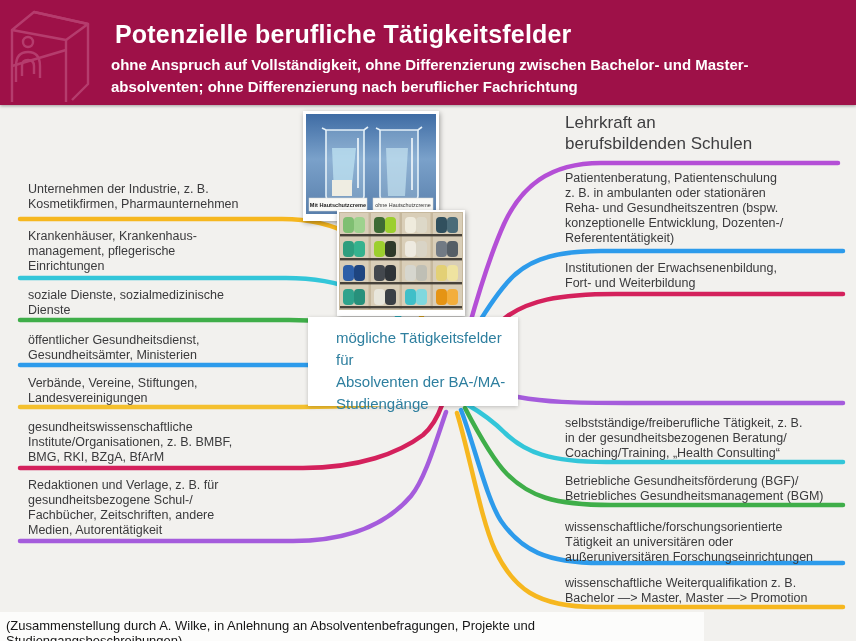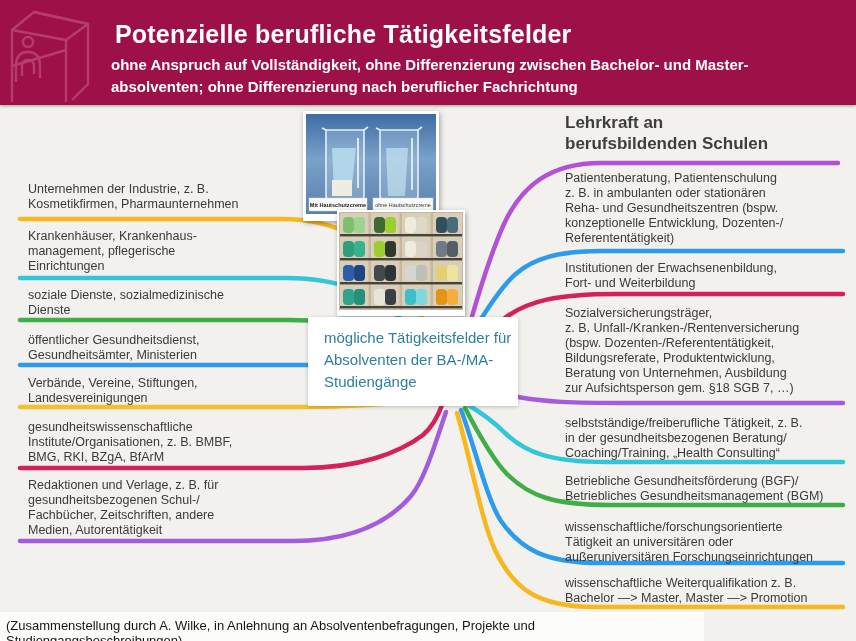--- a/index.html
+++ b/index.html
@@ -25,30 +25,30 @@
   .connectors{position:absolute;left:0;top:0;z-index:1;}
   
   .branch{
     position:absolute;color:#3A3A3C;font-size:12.5px;line-height:15px;
     white-space:pre-line;z-index:2;
   }
   .branch.left{left:28px;}
   .branch.right{left:565px;}
   .rheading{
     position:absolute;left:565px;top:112px;color:#3E3E40;
-    font-size:17px;font-weight:bold;line-height:21px;white-space:pre-line;z-index:2;
+    font-size:17px;font-weight:normal;line-height:21px;white-space:pre-line;z-index:2;
   }
   
   .photo{position:absolute;background:#fff;box-shadow:1px 2px 5px rgba(0,0,0,.35);z-index:3;}
   .photo.beakers{left:303px;top:111px;padding:3px;}
   .photo.gloves{left:337px;top:210px;padding:2px;}
   .center-box{
     position:absolute;left:308px;top:317px;width:210px;height:89px;
     background:#fff;box-shadow:0 1px 4px rgba(0,0,0,.22);z-index:4;
-    box-sizing:border-box;padding:10px 0 0 16px;
+    box-sizing:border-box;padding:10px 0 0 28px;
     color:#2E7F9F;font-size:15px;line-height:22px;white-space:pre-line;
   }
   
   .caption-strip{
     position:absolute;left:0;top:612px;width:704px;height:29px;
     background:#FCFCFB;z-index:5;
   }
   .caption{
     position:absolute;left:6px;top:6px;margin:0;color:#161616;font-size:13px;
   }
@@ -104,39 +104,33 @@
   <div class="branch left" style="top:288px">soziale Dienste, sozialmedizinische
 Dienste</div>
   <div class="branch left" style="top:333px">öffentlicher Gesundheitsdienst,
 Gesundheitsämter, Ministerien</div>
   <div class="branch left" style="top:376px">Verbände, Vereine, Stiftungen,
 Landesvereinigungen</div>
   <div class="branch left" style="top:420px">gesundheitswissenschaftliche
 Institute/Organisationen, z. B. BMBF,
 BMG, RKI, BZgA, BfArM</div>
   <div class="branch left" style="top:478px">Redaktionen und Verlage, z. B. für
-gesundheitsbezogenen Schul-/
+gesundheitsbezogene Schul-/
 Fachbücher, Zeitschriften, andere
 Medien, Autorentätigkeit</div>
 
   <div class="rheading">Lehrkraft an
 berufsbildenden Schulen</div>
   <div class="branch right" style="top:171px">Patientenberatung, Patientenschulung
 z. B. in ambulanten oder stationären
 Reha- und Gesundheitszentren (bspw.
 konzeptionelle Entwicklung, Dozenten-/
 Referententätigkeit)</div>
   <div class="branch right" style="top:261px">Institutionen der Erwachsenenbildung,
 Fort- und Weiterbildung</div>
-  <div class="branch right" style="top:306px">Sozialversicherungsträger,
-z. B. Unfall-/Kranken-/Rentenversicherung
-(bspw. Dozenten-/Referententätigkeit,
-Bildungsreferate, Produktentwicklung,
-Beratung von Unternehmen, Ausbildung
-zur Aufsichtsperson gem. §18 SGB 7, …)</div>
   <div class="branch right" style="top:416px">selbstständige/freiberufliche Tätigkeit, z. B.
 in der gesundheitsbezogenen Beratung/
 Coaching/Training, „Health Consulting“</div>
   <div class="branch right" style="top:474px">Betriebliche Gesundheitsförderung (BGF)/
 Betriebliches Gesundheitsmanagement (BGM)</div>
   <div class="branch right" style="top:520px">wissenschaftliche/forschungsorientierte
 Tätigkeit an universitären oder
 außeruniversitären Forschungseinrichtungen</div>
   <div class="branch right" style="top:576px">wissenschaftliche Weiterqualifikation z. B.
 Bachelor —&gt; Master, Master —&gt; Promotion</div>

